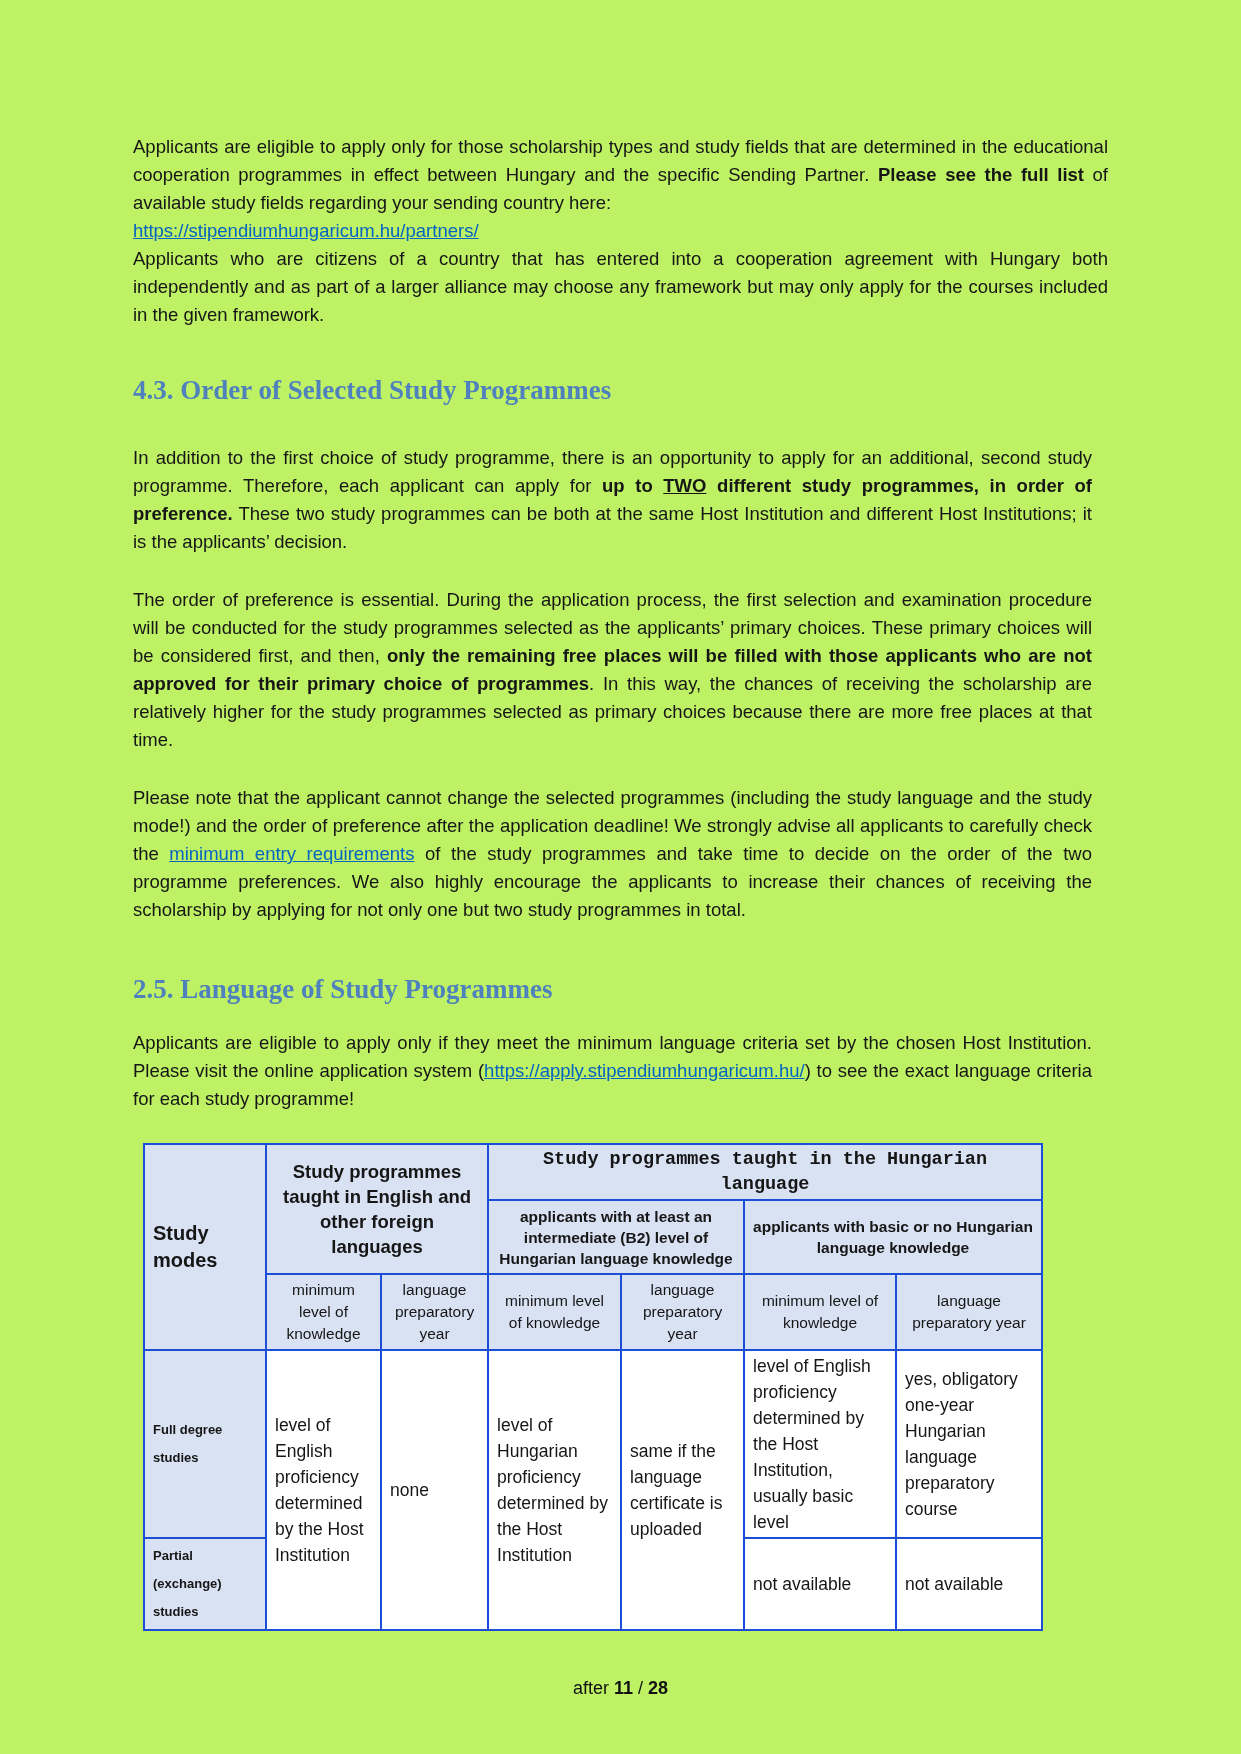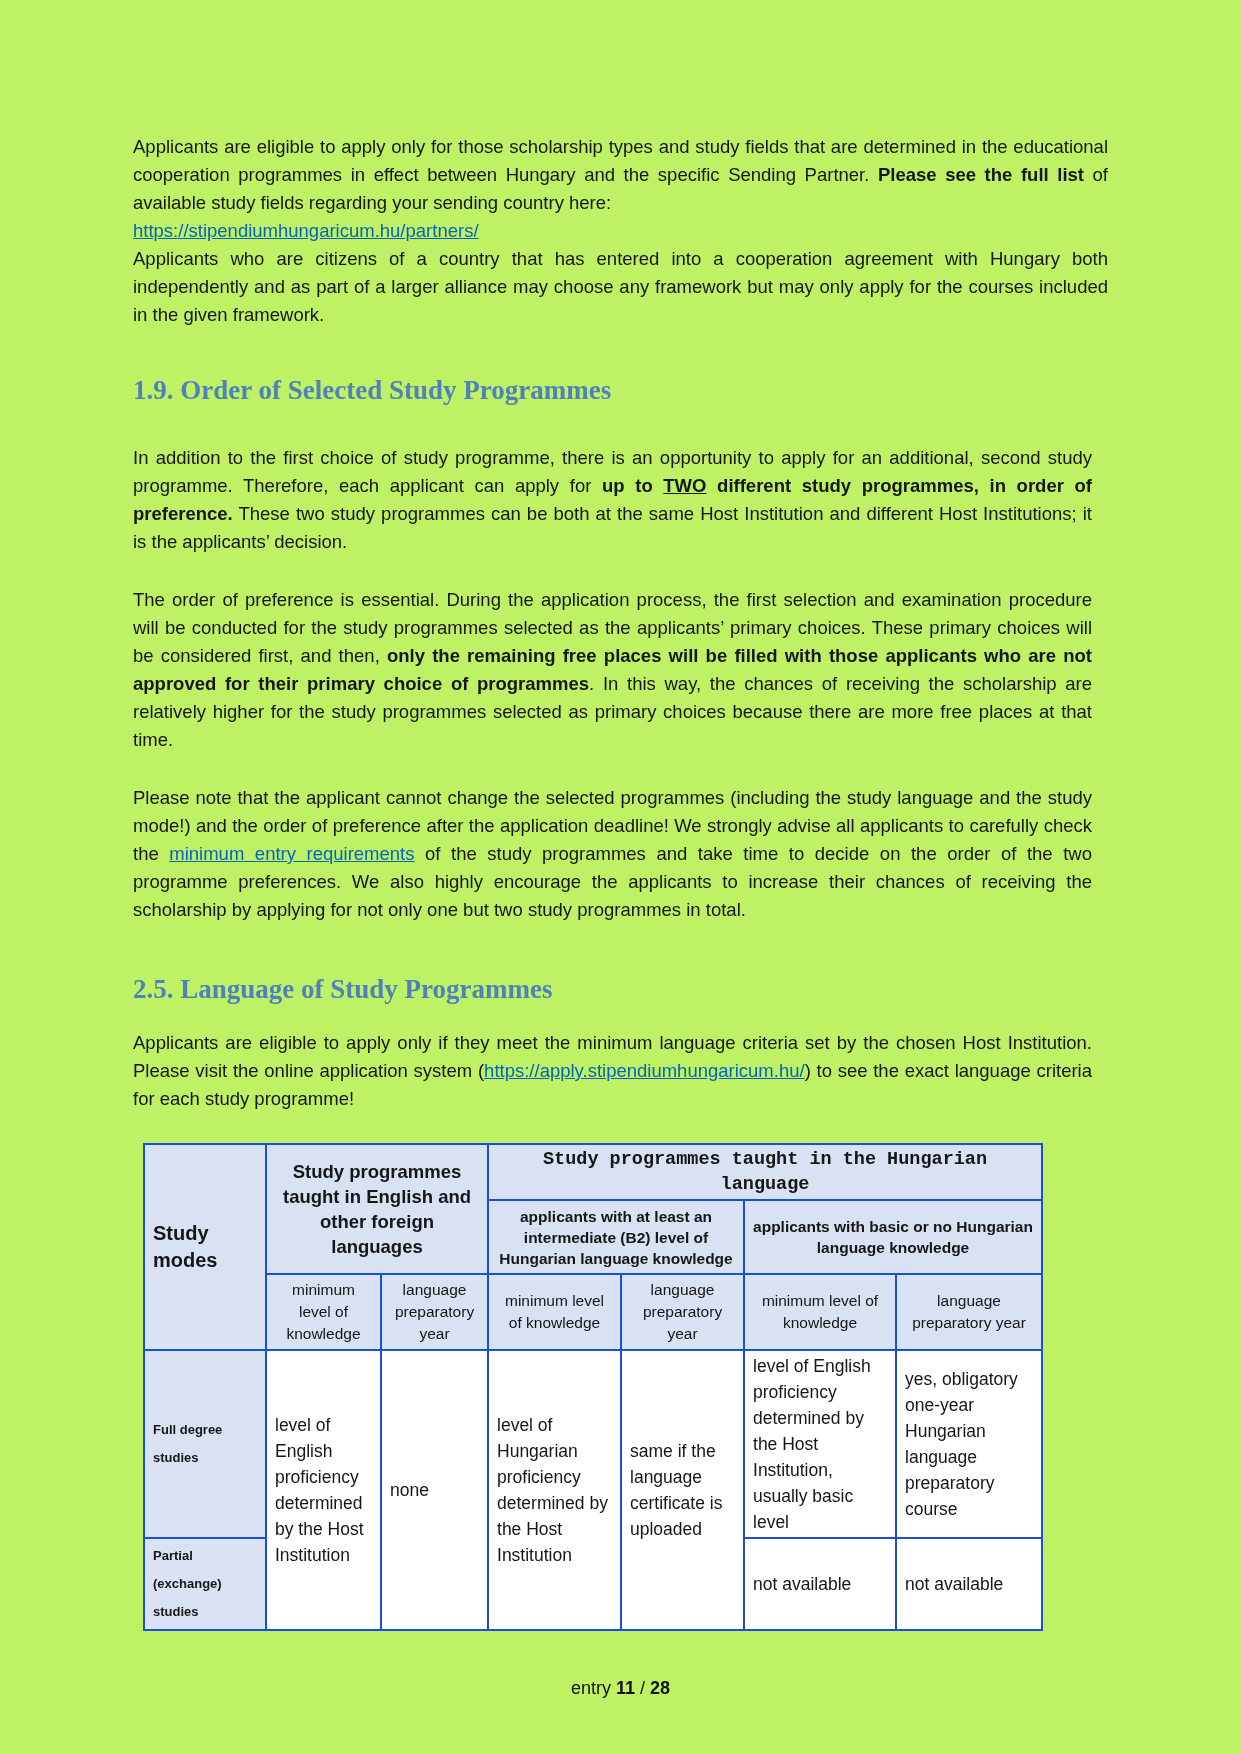--- a/index.html
+++ b/index.html
@@ -85,21 +85,21 @@
 </style>
 </head>
 <body>
 
 <div class="page">
   <div class="content">
 
     <p class="para tight"><span>Applicants are eligible to apply only for those scholarship types and study fields that are determined in the educational cooperation programmes in effect between Hungary and the specific Sending Partner. </span><span class="b">Please see the full list</span><span> of available study fields regarding your sending country here: </span><br><a class="link" href="#">https://stipendiumhungaricum.hu/partners/</a></p>
     <p class="para tight"><span>Applicants who are citizens of a country that has entered into a cooperation agreement with Hungary both independently and as part of a larger alliance may choose any framework but may only apply for the courses included in the given framework.</span></p>
 
-    <h2 class="doc-heading">1.9. Order of Selected Study Programmes</h2>
+    <h2 class="doc-heading">4.3. Order of Selected Study Programmes</h2>
 
     <p class="para"><span>In addition to the first choice of study programme, there is an opportunity to apply for an additional, second study programme. Therefore, each applicant can apply for </span><span class="b">up to </span><span class="b u">TWO</span><span class="b"> different study programmes, in order of preference.</span><span> These two study programmes can be both at the same Host Institution and different Host Institutions; it is the applicants’ decision.</span></p>
     <p class="para"><span>The order of preference is essential. During the application process, the first selection and examination procedure will be conducted for the study programmes selected as the applicants’ primary choices. These primary choices will be considered first, and then, </span><span class="b">only the remaining free places will be filled with those applicants who are not approved for their primary choice of programmes</span><span>. In this way, the chances of receiving the scholarship are relatively higher for the study programmes selected as primary choices because there are more free places at that time.</span></p>
     <p class="para"><span>Please note that the applicant cannot change the selected programmes (including the study language and the study mode!) and the order of preference after the application deadline! We strongly advise all applicants to carefully check the </span><a class="link" href="#">minimum entry requirements</a><span> of the study programmes and take time to decide on the order of the two programme preferences. We also highly encourage the applicants to increase their chances of receiving the scholarship by applying for not only one but two study programmes in total.</span></p>
 
     <h2 class="doc-heading second">2.5. Language of Study Programmes</h2>
 
     <p class="para"><span>Applicants are eligible to apply only if they meet the minimum language criteria set by the chosen Host Institution. Please visit the online application system (</span><a class="link" href="#">https://apply.stipendiumhungaricum.hu/</a><span>) to see the exact language criteria for each study programme!</span></p>
 
     <table class="lang-table">
@@ -142,14 +142,14 @@
         <tr class="body-row-2">
           <th class="mode">Partial (exchange) studies</th>
           <td>not available</td>
           <td>not available</td>
         </tr>
       </tbody>
     </table>
 
   </div>
 
-  <div class="footer"><span>entry </span><b>11</b><span> / </span><b>28</b></div>
+  <div class="footer"><span>after </span><b>11</b><span> / </span><b>28</b></div>
 </div>
 
 </body></html>

